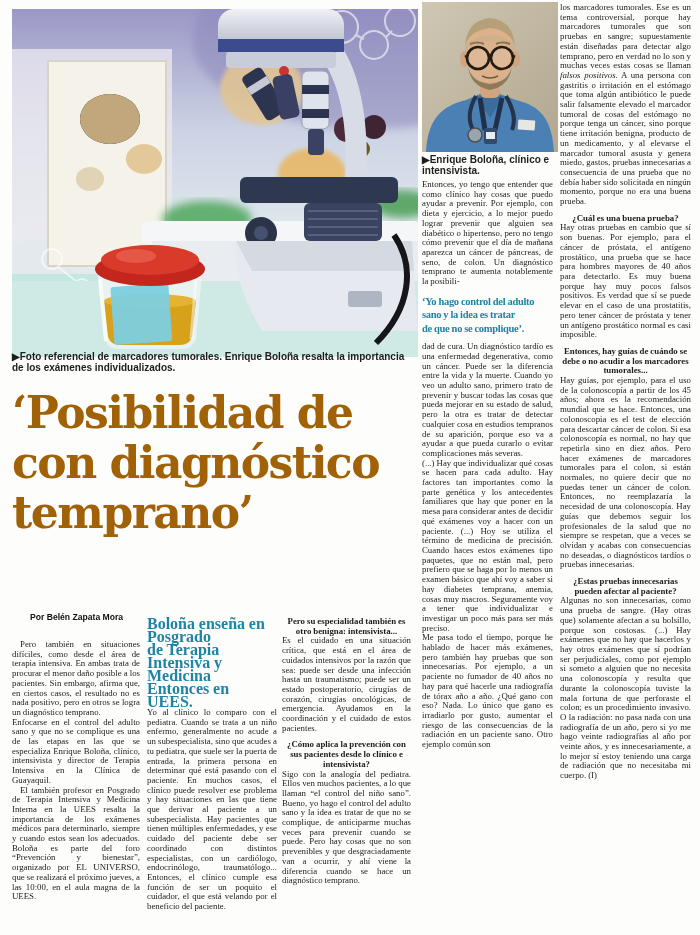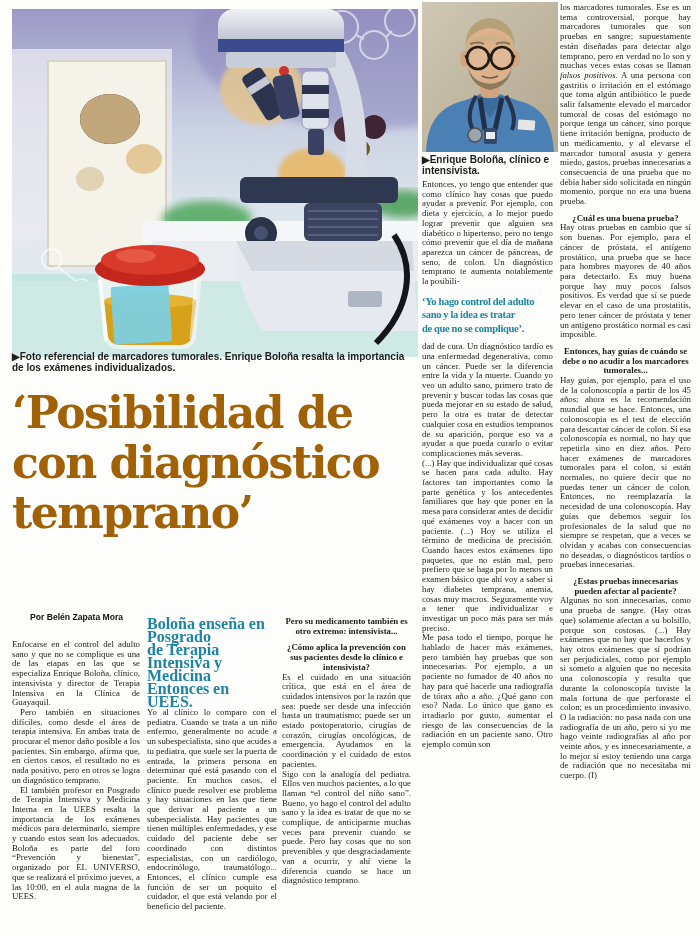--- a/index.html
+++ b/index.html
@@ -192,38 +192,38 @@
 
   <div id="headline">
     <span class="hl-line" style="display:block">‘Posibilidad de</span>
     <span class="hl-line" style="display:block">con diagnóstico</span>
     <span class="hl-line" style="display:block">temprano’</span>
   </div>
 
   <div id="byline">Por Belén Zapata Mora</div>
 
   <div class="col" style="left:12px;top:640px;width:128px;">
+    <p class="p ind">Pero también en situaciones difíciles, como desde el área de terapia intensiva. En ambas trata de procurar el menor daño posible a los pacientes. Sin embargo, afirma que, en ciertos casos, el resultado no es nada positivo, pero en otros se logra un diagnóstico temprano.</p>
     <p class="p">Enfocarse en el control del adulto sano y que no se complique es una de las etapas en las que se especializa Enrique Boloña, clínico, intensivista y director de Terapia Intensiva en la Clínica de Guayaquil.</p>
-    <p class="p ind">Pero también en situaciones difíciles, como desde el área de terapia intensiva. En ambas trata de procurar el menor daño posible a los pacientes. Sin embargo, afirma que, en ciertos casos, el resultado no es nada positivo, pero en otros se logra un diagnóstico temprano.</p>
     <p class="p ind">El también profesor en Posgrado de Terapia Intensiva y Medicina Interna en la UEES resalta la importancia de los exámenes médicos para determinarlo, siempre y cuando estos sean los adecuados. Boloña es parte del foro “Prevención y bienestar”, organizado por EL UNIVERSO, que se realizará el próximo jueves, a las 10:00, en el aula magna de la UEES.</p>
   </div>
 
   <div class="col" style="left:147px;top:617px;width:130px;">
     <p class="subhead">
       <span class="sh-line">Boloña enseña en Posgrado</span>
       <span class="sh-line">de Terapia Intensiva y</span>
       <span class="sh-line">Medicina Entonces en UEES.</span>
     </p>
     <p class="p">Yo al clínico lo comparo con el pediatra. Cuando se trata a un niño enfermo, generalmente no acude a un subespecialista, sino que acudes a tu pediatra, que suele ser la puerta de entrada, la primera persona en determinar qué está pasando con el paciente. En muchos casos, el clínico puede resolver ese problema y hay situaciones en las que tiene que derivar al paciente a un subespecialista. Hay pacientes que tienen múltiples enfermedades, y ese cuidado del paciente debe ser coordinado con distintos especialistas, con un cardiólogo, endocrinólogo, traumatólogo... Entonces, el clínico cumple esa función de ser un poquito el cuidador, el que está velando por el beneficio del paciente.</p>
   </div>
 
   <div class="col" style="left:282px;top:617px;width:129px;">
-    <p class="p q" style="margin-top:0 !important;">Pero su medicamento también es otro extremo: intensivista...</p>
+    <p class="p q" style="margin-top:0 !important;">Pero su especialidad también es otro benigna: intensivista...</p>
+    <p class="p">Es el cuidado en una situación crítica, que está en el área de cuidados intensivos por la razón que sea: puede ser desde una infección hasta un traumatismo; puede ser un estado postoperatorio, cirugías de corazón, cirugías oncológicas, de emergencia. Ayudamos en la coordinación y el cuidado de estos pacientes.</p>
     <p class="p q">¿Cómo aplica la prevención con sus pacientes desde lo clínico e intensivista?</p>
-    <p class="p">Es el cuidado en una situación crítica, que está en el área de cuidados intensivos por la razón que sea: puede ser desde una infección hasta un traumatismo; puede ser un estado postoperatorio, cirugías de corazón, cirugías oncológicas, de emergencia. Ayudamos en la coordinación y el cuidado de estos pacientes.</p>
     <p class="p">Sigo con la analogía del pediatra. Ellos ven muchos pacientes, a lo que llaman “el control del niño sano”. Bueno, yo hago el control del adulto sano y la idea es tratar de que no se complique, de anticiparme muchas veces para prevenir cuando se puede. Pero hay cosas que no son prevenibles y que desgraciadamente van a ocurrir, y ahí viene la diferencia cuando se hace un diagnóstico temprano.</p>
   </div>
 
   <div class="col" style="left:422px;top:180px;width:131px;">
     <p class="p">Entonces, yo tengo que entender que como clínico hay cosas que puedo ayudar a prevenir. Por ejemplo, con dieta y ejercicio, a lo mejor puedo lograr prevenir que alguien sea diabético o hipertenso, pero no tengo cómo prevenir que el día de mañana aparezca un cáncer de páncreas, de seno, de colon. Un diagnóstico temprano te aumenta notablemente la posibili-</p>
     <p class="pullquote">
       <span class="pq-line">‘Yo hago control del adulto</span>
       <span class="pq-line">sano y la idea es tratar</span>
       <span class="pq-line">de que no se complique’.</span>
     </p>

